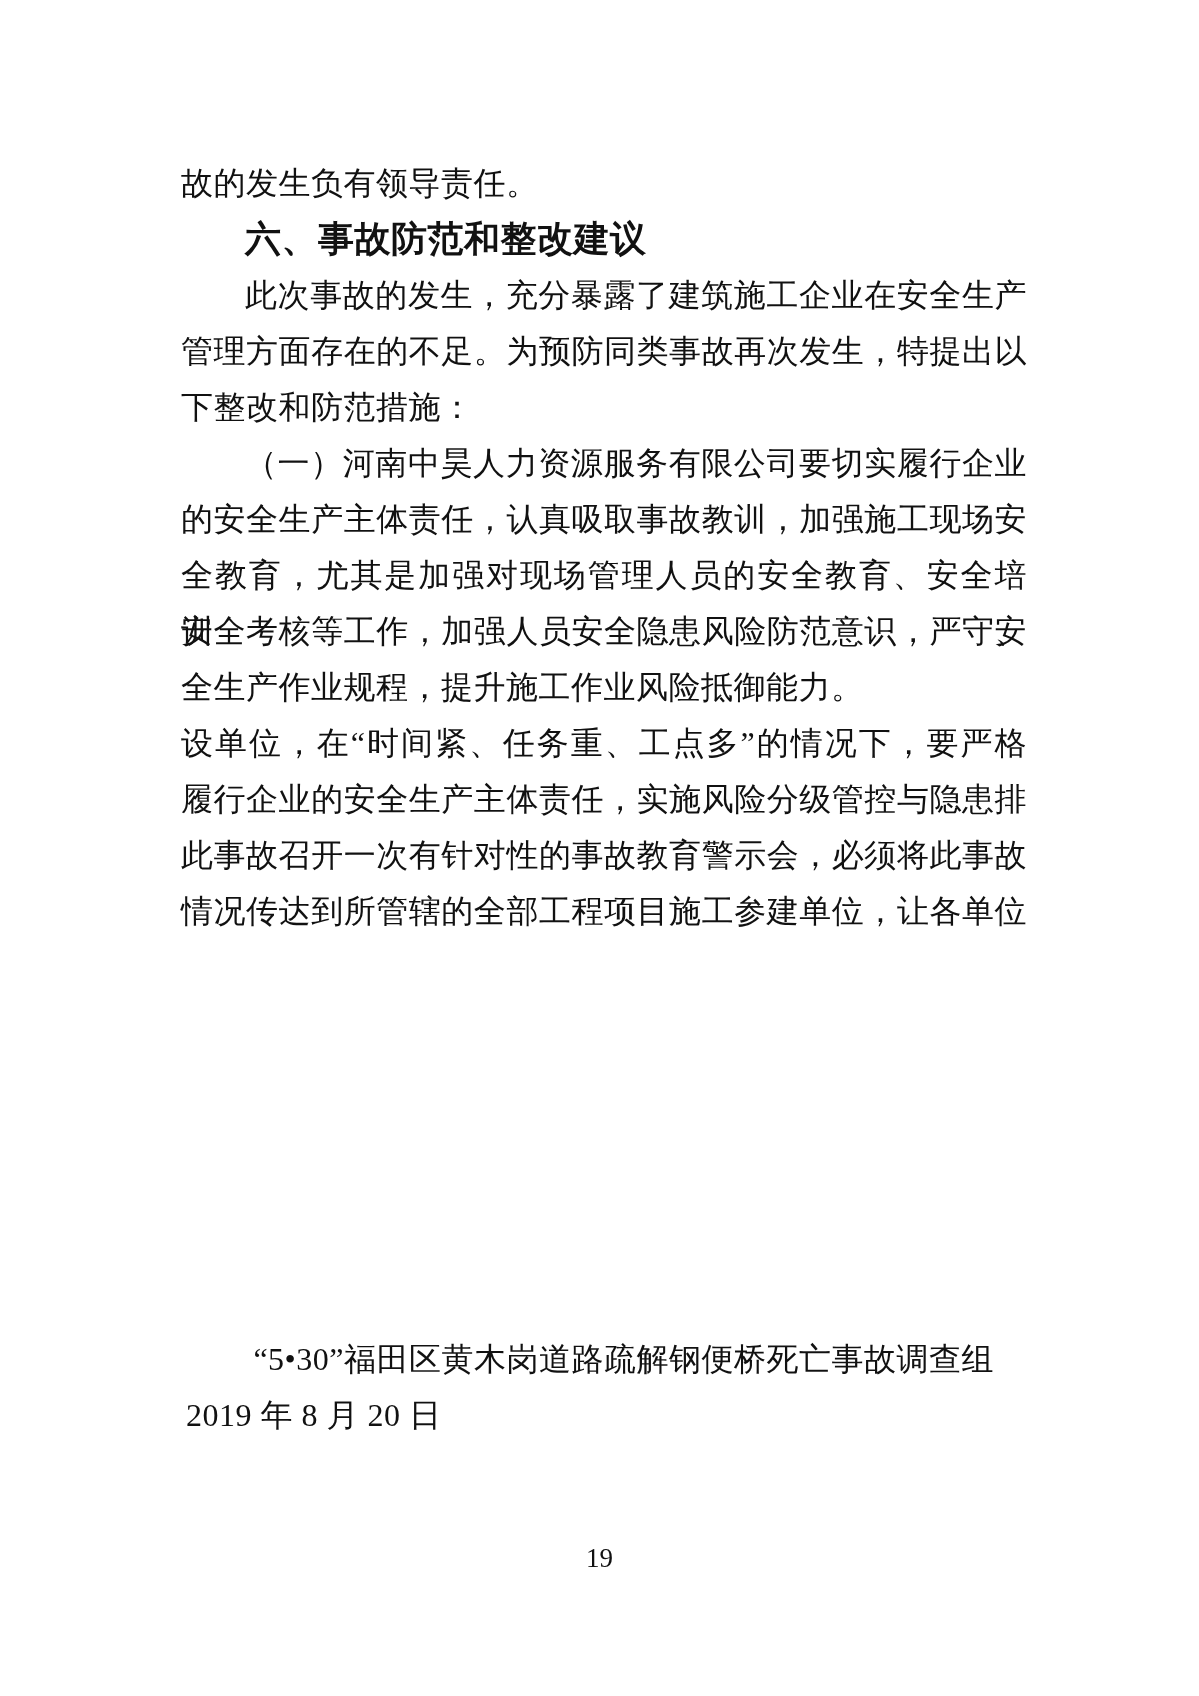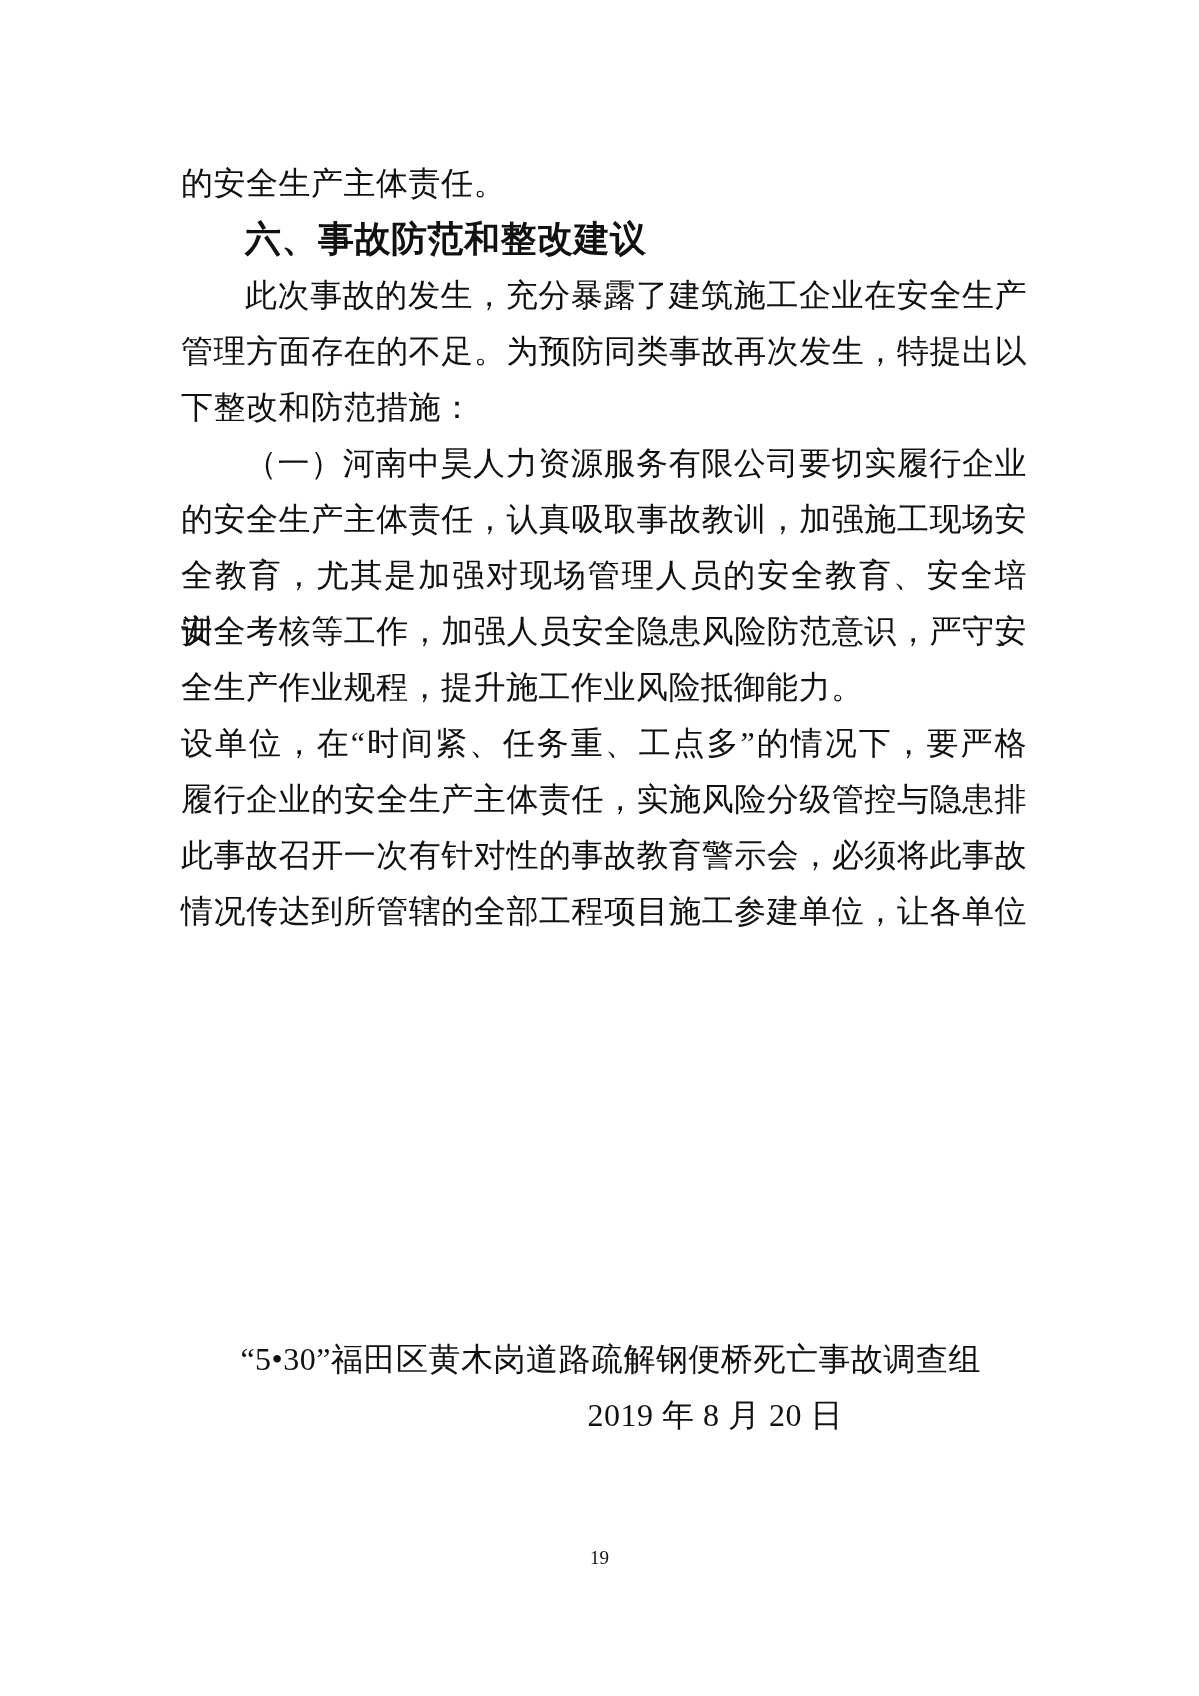--- a/index.html
+++ b/index.html
@@ -41,58 +41,58 @@
     text-indent: 64px;
   }
   .line.heading {
     font-family: "Liberation Sans", "DejaVu Sans", sans-serif;
     font-weight: 700;
     font-size: 36px;
   }
   .signature {
     position: absolute;
     top: 1331px;
-    left: 173px;
+    left: 186px;
     width: 846px;
   }
   .sig-line {
     font-size: 32px;
     line-height: 56px;
     height: 56px;
     color: #111111;
     letter-spacing: 0.5px;
     white-space: nowrap;
   }
   .sig-org {
     text-align: right;
     padding-right: 38px;
   }
   .sig-date {
-    text-align: right;
+    text-align: left;
     padding-right: 176px;
   }
   .footer {
     position: absolute;
     top: 1543px;
     left: 0;
     width: 1199px;
     text-align: center;
-    font-size: 19px;
+    font-size: 27px;
     line-height: 30px;
     color: #111111;
     font-family: "Liberation Serif", "DejaVu Serif", serif;
   }
 </style>
 </head>
 <body>
 
 <div class="page">
 
   <div class="content" id="report-body">
-      <div class="line">的安全生产主体责任。</div>
+      <div class="line">故的发生负有领导责任。</div>
       <div class="line heading indent">六、事故防范和整改建议</div>
       <div class="line indent fill">此次事故的发生，充分暴露了建筑施工企业在安全生产</div>
       <div class="line fill">管理方面存在的不足。为预防同类事故再次发生，特提出以</div>
       <div class="line">下整改和防范措施：</div>
       <div class="line indent fill">（一）河南中昊人力资源服务有限公司要切实履行企业</div>
       <div class="line fill">的安全生产主体责任，认真吸取事故教训，加强施工现场安</div>
       <div class="line fill">全教育，尤其是加强对现场管理人员的安全教育、安全培训、</div>
       <div class="line fill">安全考核等工作，加强人员安全隐患风险防范意识，严守安</div>
       <div class="line">全生产作业规程，提升施工作业风险抵御能力。</div>
       <div class="line fill">设单位，在“时间紧、任务重、工点多”的情况下，要严格</div>

